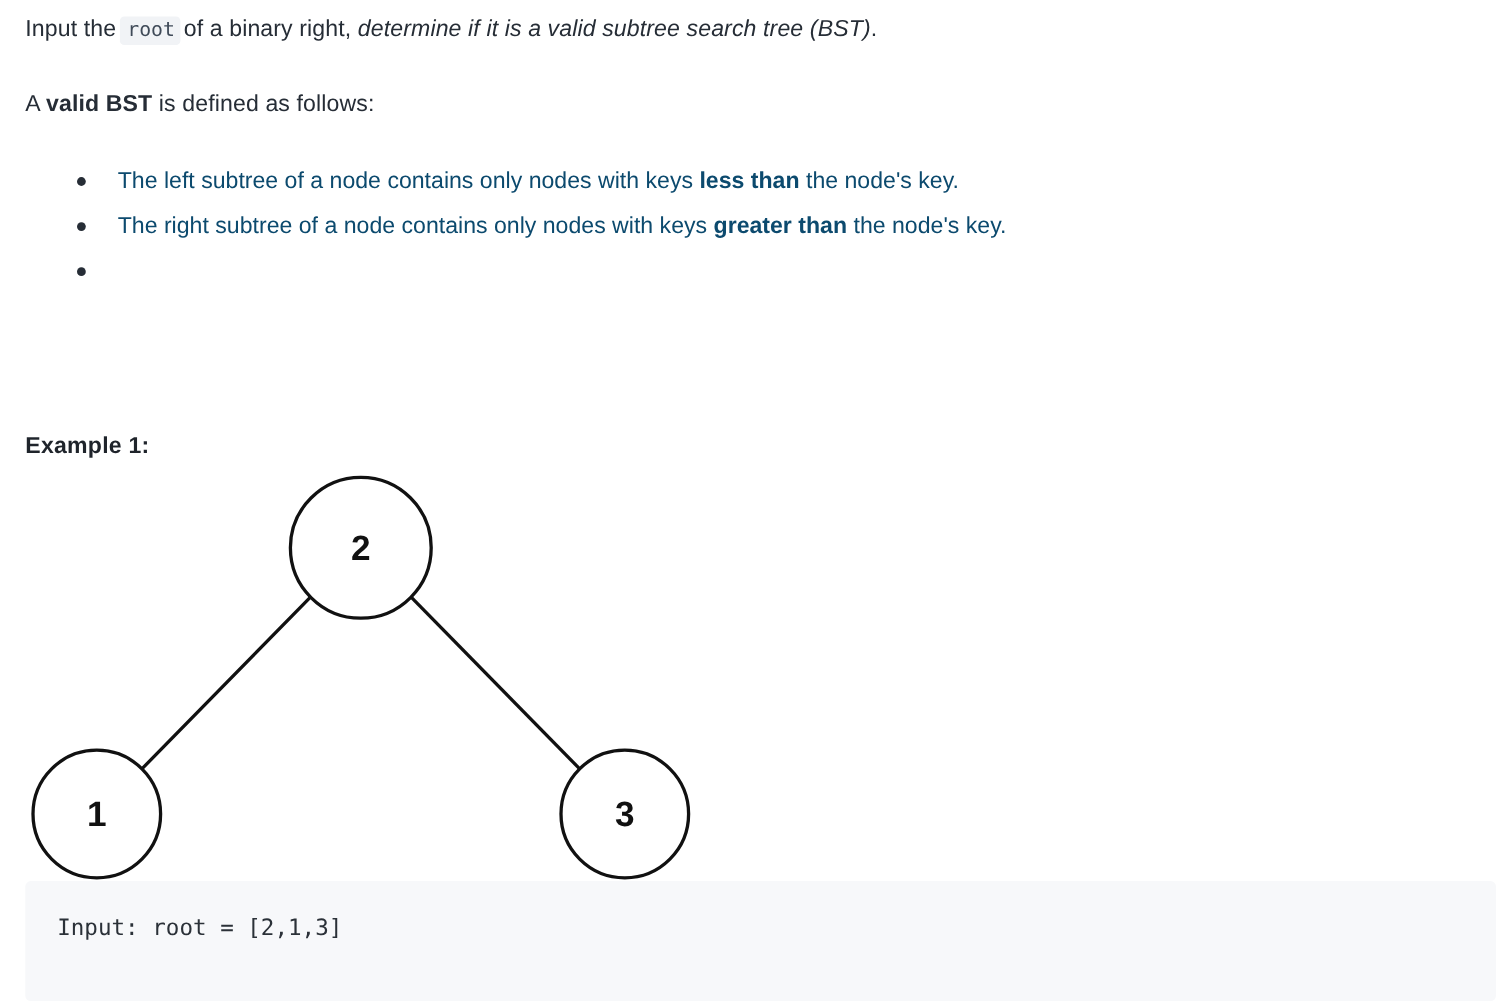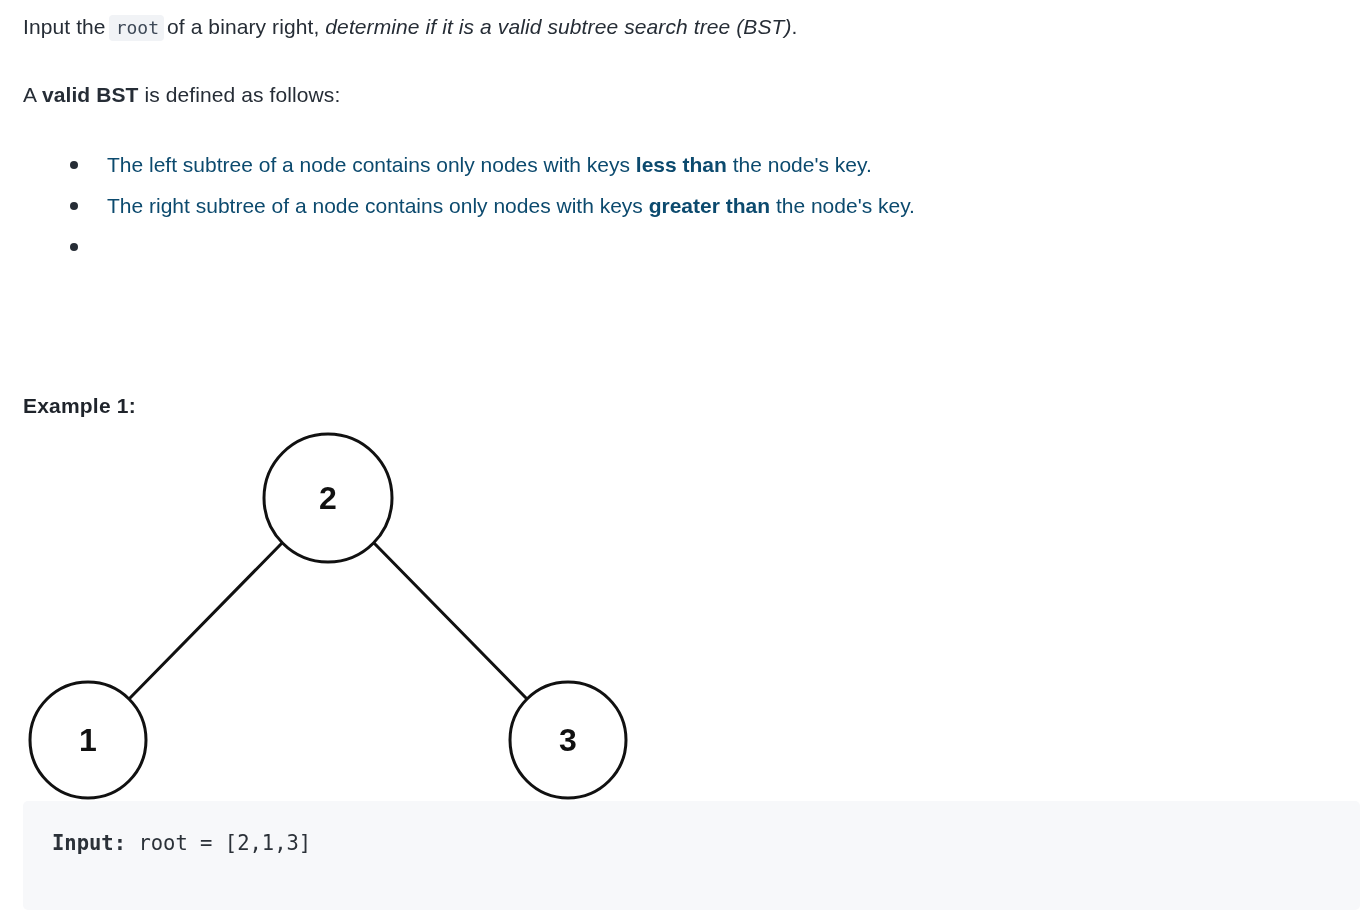--- a/index.html
+++ b/index.html
@@ -116,21 +116,21 @@
     box-sizing: border-box;
     padding: 22px 0 0 29px;
   }
   .code-line {
     font-family: "DejaVu Sans Mono", "Liberation Mono", monospace;
     font-size: 20.5px;
     line-height: 40px;
     color: #2b3138;
     white-space: pre;
   }
-  .code-label { font-weight: bold; }
+  .code-label { font-weight: normal; }
   .code-value { font-weight: normal; }
 </style>
 </head>
 <body>
 
 <div class="page">
 
   <div class="para para-1">
     <span>Input the</span><span class="code-inline">root</span><span>of a binary right,</span>
     <span class="italic">determine if it is a valid subtree search tree (BST)</span><span>.</span>

